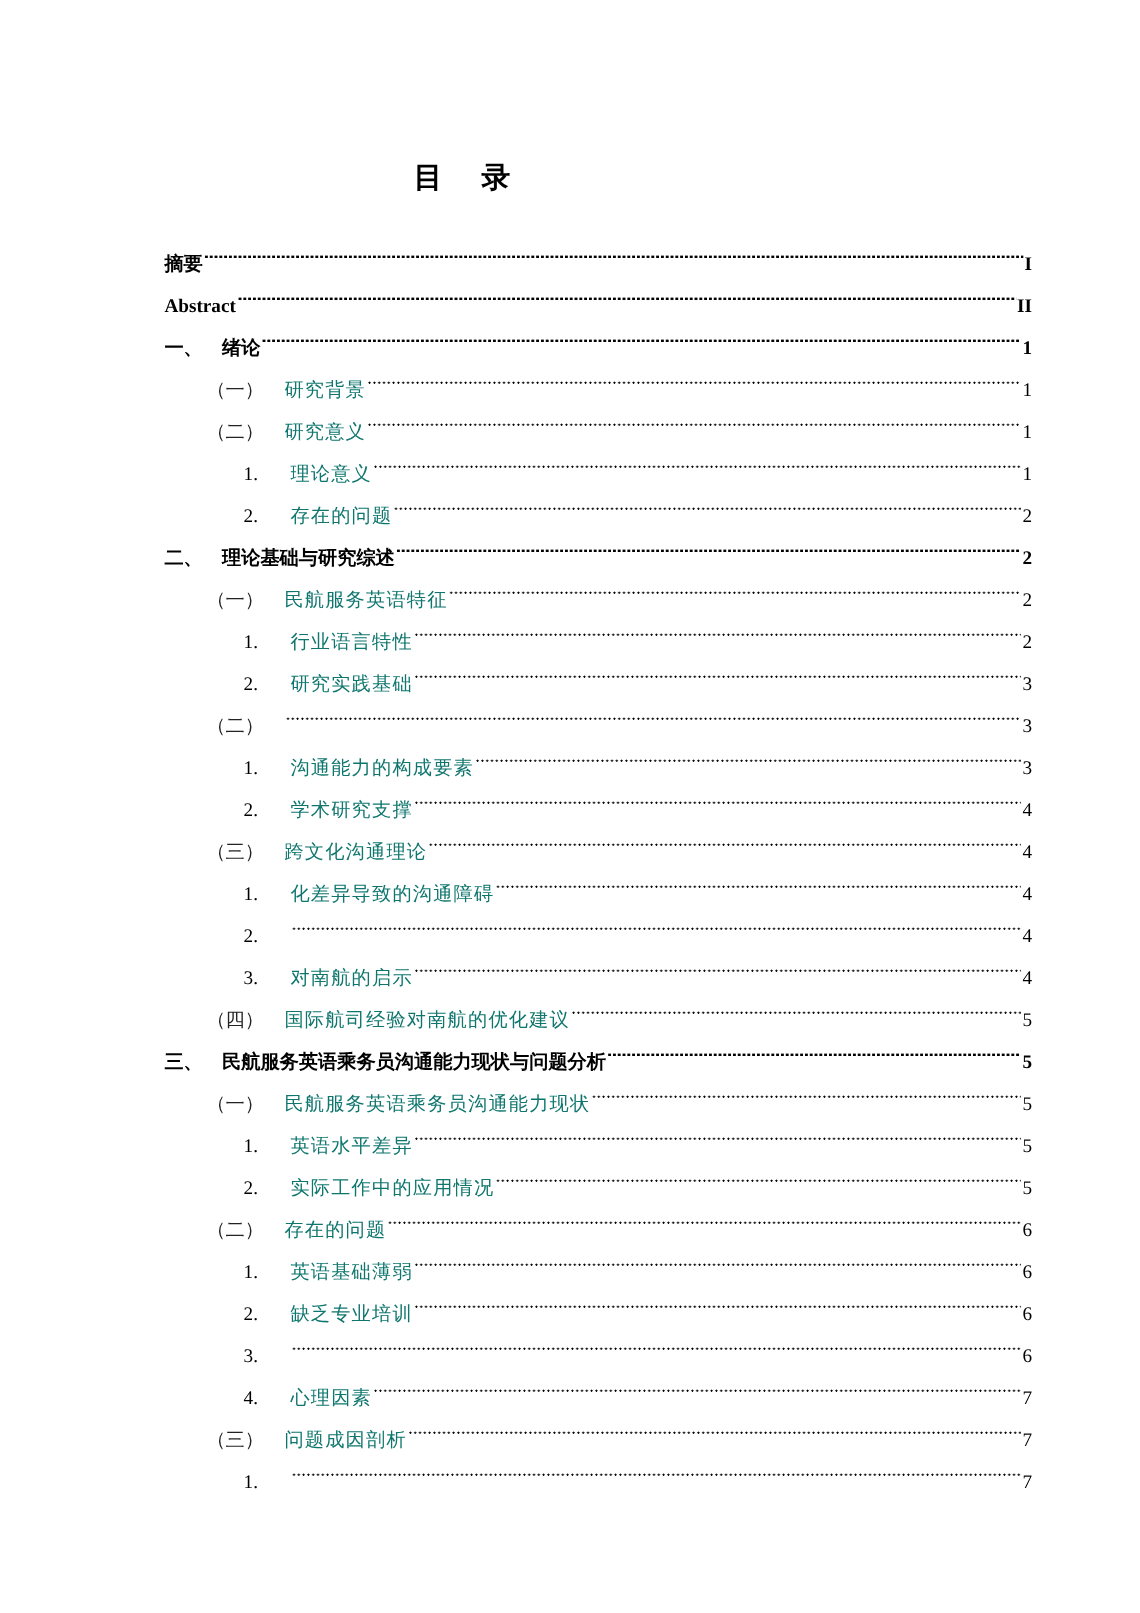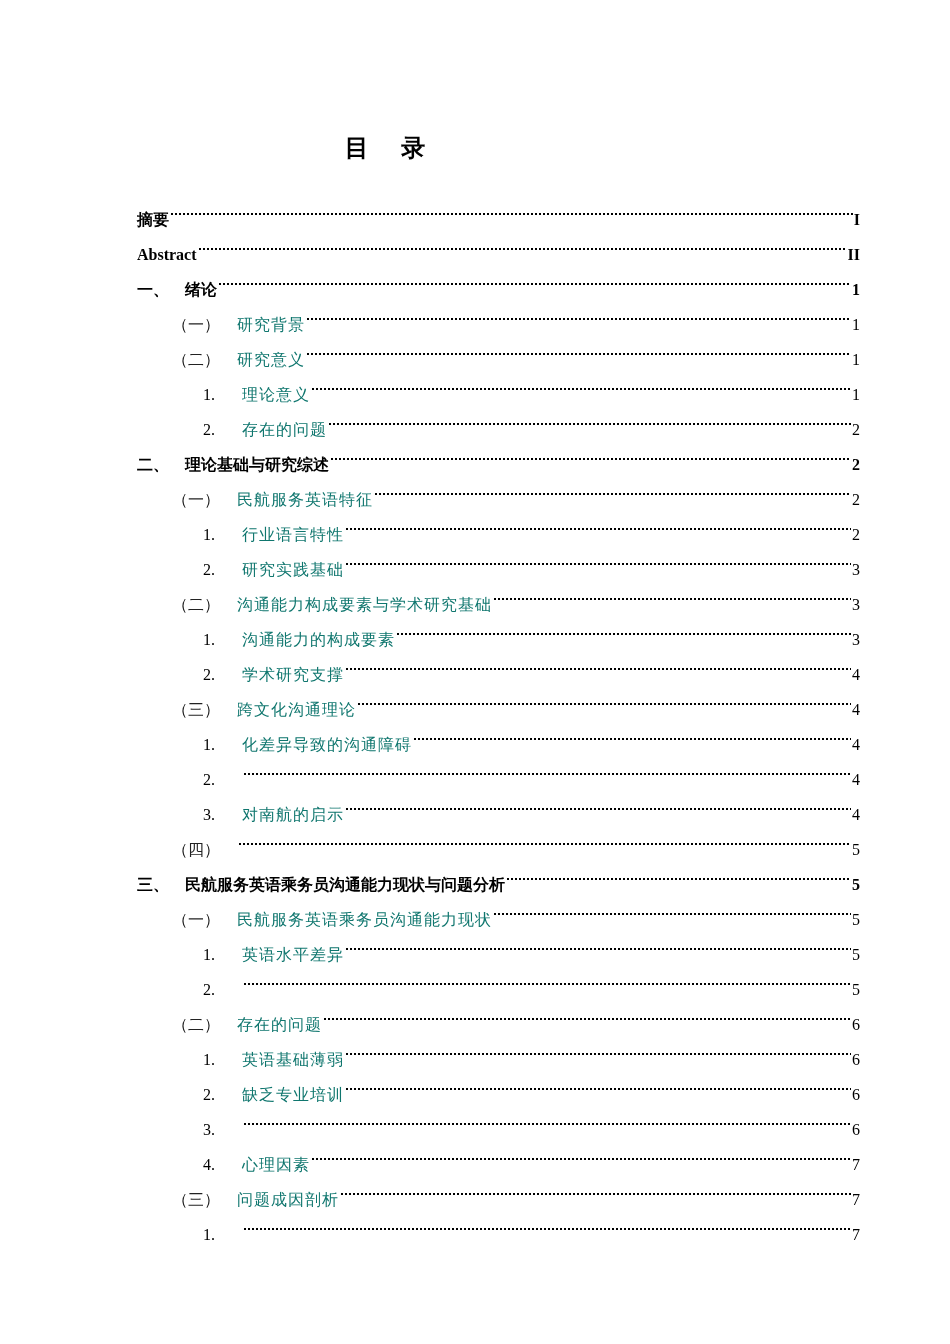--- a/index.html
+++ b/index.html
@@ -156,21 +156,20 @@
       <span class="page">2</span>
     </div>
     <div class="toc-row level-2" style="top: 350px;">
       <span class="num">2.</span>
       <span class="label">研究实践基础</span>
       <span class="leader"></span>
       <span class="page">3</span>
     </div>
     <div class="toc-row level-1" style="top: 385px;">
       <span class="num">（二）</span>
-      <span class="label">沟通能力构成要素与学术研究基础</span>
       <span class="leader"></span>
       <span class="page">3</span>
     </div>
     <div class="toc-row level-2" style="top: 420px;">
       <span class="num">1.</span>
       <span class="label">沟通能力的构成要素</span>
       <span class="leader"></span>
       <span class="page">3</span>
     </div>
     <div class="toc-row level-2" style="top: 455px;">
@@ -197,20 +196,21 @@
       <span class="page">4</span>
     </div>
     <div class="toc-row level-2" style="top: 595px;">
       <span class="num">3.</span>
       <span class="label">对南航的启示</span>
       <span class="leader"></span>
       <span class="page">4</span>
     </div>
     <div class="toc-row level-1" style="top: 630px;">
       <span class="num">（四）</span>
+      <span class="label">国际航司经验对南航的优化建议</span>
       <span class="leader"></span>
       <span class="page">5</span>
     </div>
     <div class="toc-row level-0" style="top: 665px;">
       <span class="num">三、</span>
       <span class="label">民航服务英语乘务员沟通能力现状与问题分析</span>
       <span class="leader"></span>
       <span class="page">5</span>
     </div>
     <div class="toc-row level-1" style="top: 700px;">
@@ -220,20 +220,21 @@
       <span class="page">5</span>
     </div>
     <div class="toc-row level-2" style="top: 735px;">
       <span class="num">1.</span>
       <span class="label">英语水平差异</span>
       <span class="leader"></span>
       <span class="page">5</span>
     </div>
     <div class="toc-row level-2" style="top: 770px;">
       <span class="num">2.</span>
+      <span class="label">实际工作中的应用情况</span>
       <span class="leader"></span>
       <span class="page">5</span>
     </div>
     <div class="toc-row level-1" style="top: 805px;">
       <span class="num">（二）</span>
       <span class="label">存在的问题</span>
       <span class="leader"></span>
       <span class="page">6</span>
     </div>
     <div class="toc-row level-2" style="top: 840px;">

